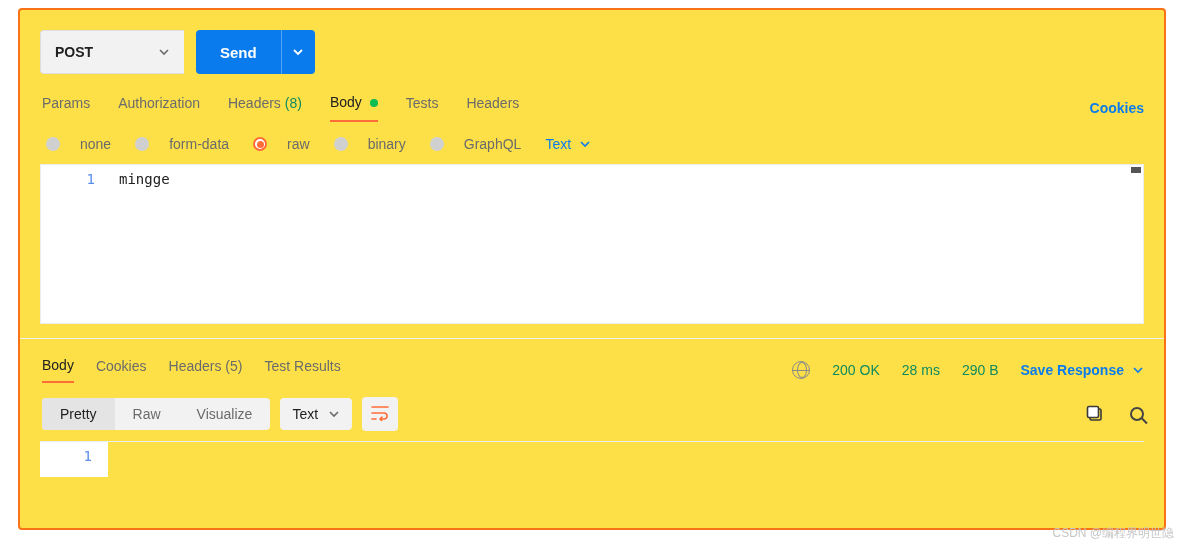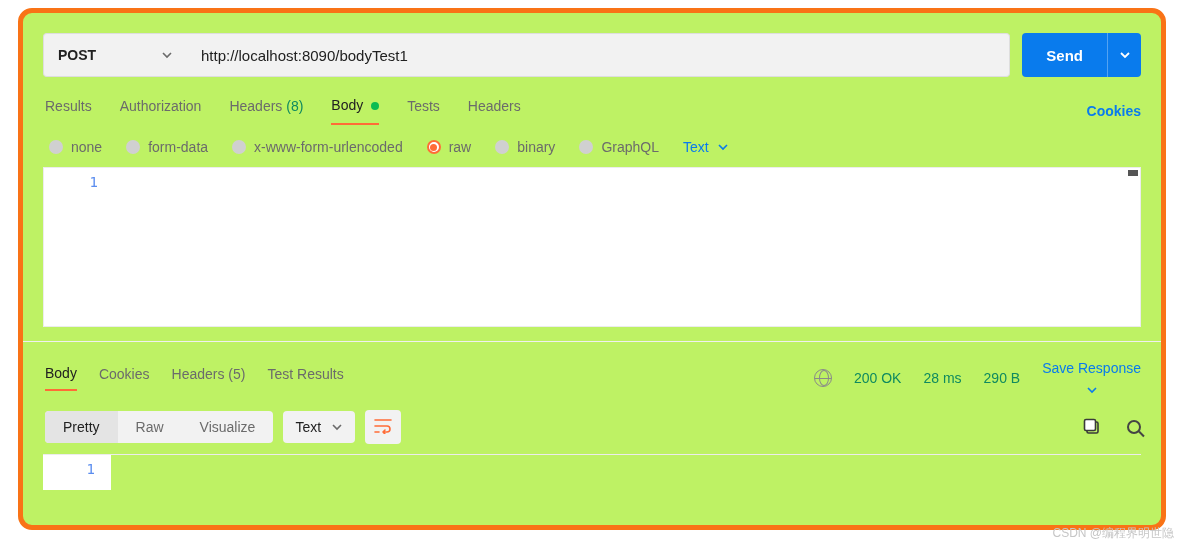--- a/index.html
+++ b/index.html
@@ -10,23 +10,23 @@
   background: #fff;
   width: 1184px;
   height: 548px;
   position: relative;
 }
 .window {
   position: absolute;
   top: 8px; left: 18px;
   width: 1148px;
   height: 522px;
-  border: 5px solid #f97316;
-  border-radius: 14px;
-  background: #bef264;
+  border: 2px solid #f97316;
+  border-radius: 4px;
+  background: #fde047;
   overflow: hidden;
 }
 .req-row {
   display: flex;
   align-items: stretch;
   padding: 20px 20px 0 20px;
   gap: 12px;
 }
 .method-select {
   display: flex;
@@ -101,21 +101,21 @@
 .dot-green { display:inline-block; width:8px; height:8px; border-radius:50%; background:#0cbb52; margin-left:4px; vertical-align: middle;}
 
 .body-type-row {
   display: flex;
   align-items: center;
   padding: 14px 20px 12px 26px;
   gap: 24px;
   font-size: 14px;
   color: #6b6b6b;
 }
-.radio { display:flex; align-items:center; gap:8px; cursor:pointer; }
+.radio { display:flex; align-items:center; gap:20px; cursor:pointer; }
 .radio .circle {
   width: 14px; height:14px; border-radius:50%;
   border: 2px solid #bdbdbd; background:#fff;
   display:inline-flex; align-items:center; justify-content:center;
 }
 .radio .circle.filled-gray { background:#d0d0d0; border-color:#d0d0d0;}
 .radio.selected .circle { border-color: #ff6c37; }
 .radio.selected .circle .inner { width:7px; height:7px; border-radius:50%; background:#ff6c37; }
 .type-select { color:#097bed; font-weight:500; display:flex; align-items:center; gap:8px; cursor:pointer;}
 
@@ -157,21 +157,21 @@
   margin-top: 14px;
 }
 .resp-tabs .tab { cursor:pointer; padding-bottom:8px; }
 .resp-tabs .tab.active { color:#212121; border-bottom:2px solid #ff6c37; font-weight:500;}
 .resp-tabs .spacer { flex:1; }
 .globe-icon { width:18px; height:18px; border:1.5px solid #8a8a8a; border-radius:50%; position:relative; }
 .globe-icon:before, .globe-icon:after { content:""; position:absolute; background:transparent; }
 .globe-icon:before { left:50%; top:0; bottom:0; width:8px; margin-left:-4px; border:1.5px solid #8a8a8a; border-radius:50%; }
 .globe-icon:after { top:50%; left:0; right:0; border-top:1.5px solid #8a8a8a; }
 .status-text { color:#0f8a5f; font-weight:400; }
-.save-resp { color:#097bed; font-weight:400; display:flex; align-items:center; gap:8px; cursor:pointer;flex-direction:column;}
+.save-resp { color:#097bed; font-weight:700; display:flex; align-items:center; gap:8px; cursor:pointer;}
 
 .resp-toolbar {
   display:flex; align-items:center; padding: 14px 20px 10px 22px; gap: 10px;
 }
 .seg {
   display:flex; background:#f2f2f2; border-radius:4px; overflow:hidden;
 }
 .seg button {
   border:none; background:transparent; padding:8px 18px; font-size:14px; color:#6b6b6b; cursor:pointer;
 }
@@ -211,38 +211,35 @@
 <div class="window">
 
   <div class="req-row">
     <div class="method-select">
       <span>POST</span>
       <span class="chev">
         <svg width="12" height="12" viewBox="0 0 12 12">
             <path d="M2 4l4 4 4-4" fill="none" stroke="#6b6b6b" stroke-width="1.6"></path>
           </svg>
       </span>
-    </div>
-    <div class="url-input">
-      <span>http://localhost:8090/bodyTest1</span>
     </div>
     <div class="send-wrap">
       <button class="send-btn">Send</button>
       <button class="send-caret">
         <span class="chev">
           <svg width="12" height="12" viewBox="0 0 12 12">
               <path d="M2 4l4 4 4-4" fill="none" stroke="#fff" stroke-width="1.8"></path>
             </svg>
         </span>
       </button>
     </div>
   </div>
 
   <div class="tabs-row">
-    <div class="tab">Results</div>
+    <div class="tab">Params</div>
     <div class="tab">Authorization</div>
     <div class="tab">
       <span>Headers</span>
       <span class="count">(8)</span>
     </div>
     <div class="tab active">
       <span>Body</span>
       <span class="dot-green"></span>
     </div>
     <div class="tab">Tests</div>
@@ -252,24 +249,20 @@
   </div>
 
   <div class="body-type-row">
     <div class="radio">
       <span class="circle filled-gray"></span>
       <span>none</span>
     </div>
     <div class="radio">
       <span class="circle filled-gray"></span>
       <span>form-data</span>
-    </div>
-    <div class="radio">
-      <span class="circle filled-gray"></span>
-      <span>x-www-form-urlencoded</span>
     </div>
     <div class="radio selected">
       <span class="circle">
           <span class="inner"></span>
         </span>
       <span>raw</span>
     </div>
     <div class="radio">
       <span class="circle filled-gray"></span>
       <span>binary</span>
@@ -285,20 +278,21 @@
             <path d="M2 4l4 4 4-4" fill="none" stroke="#097bed" stroke-width="1.6"></path>
           </svg>
       </span>
     </div>
   </div>
 
   <div class="editor">
     <div class="gutter">
       <div class="ln">1</div>
     </div>
+    <div class="code"><span>mingge</span></div>
     <div class="scroll-mark"></div>
   </div>
 
   <div class="resp-tabs">
     <div class="tab active">Body</div>
     <div class="tab">Cookies</div>
     <div class="tab">
       <span>Headers</span>
       <span class="count">(5)</span>
     </div>

